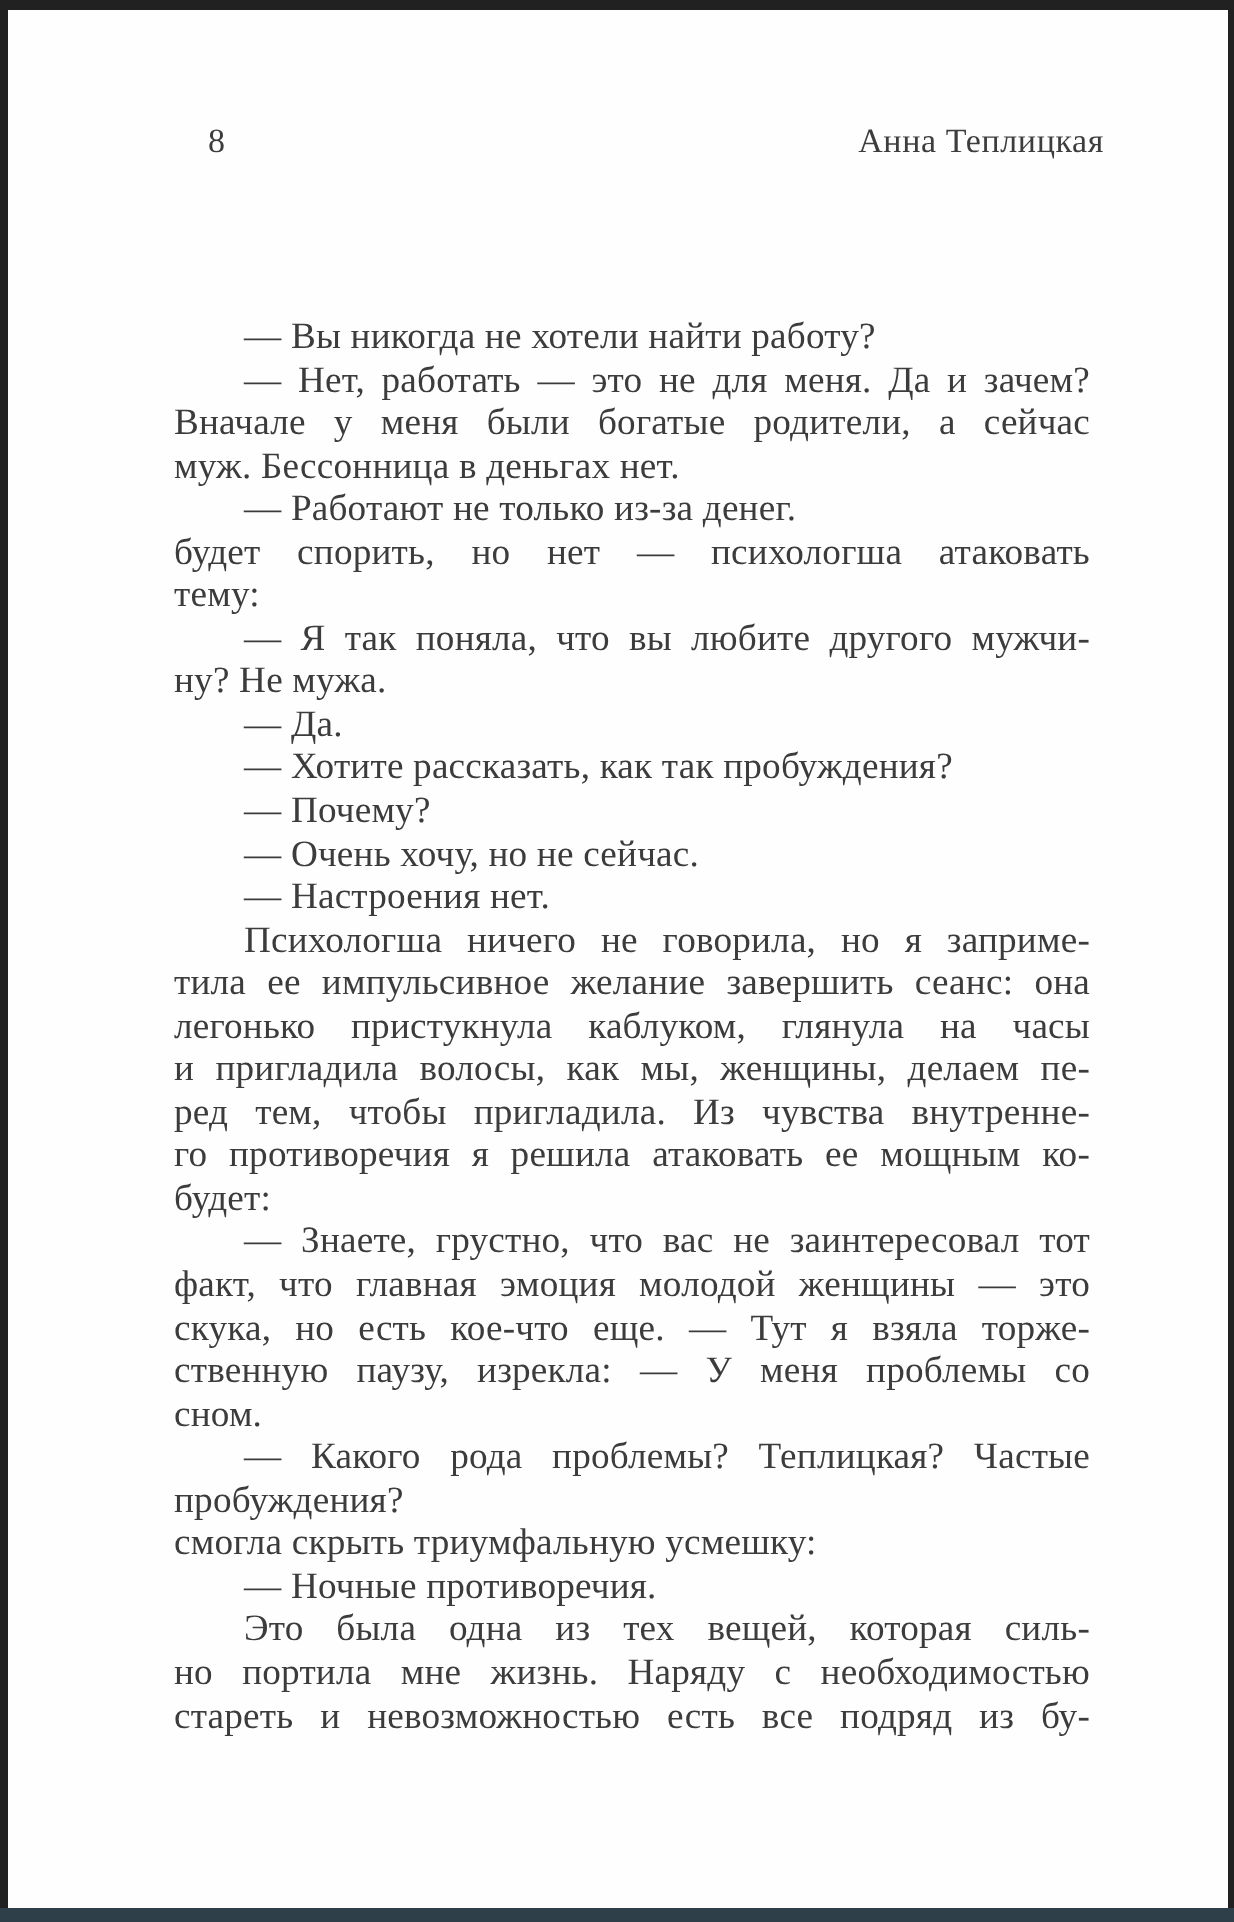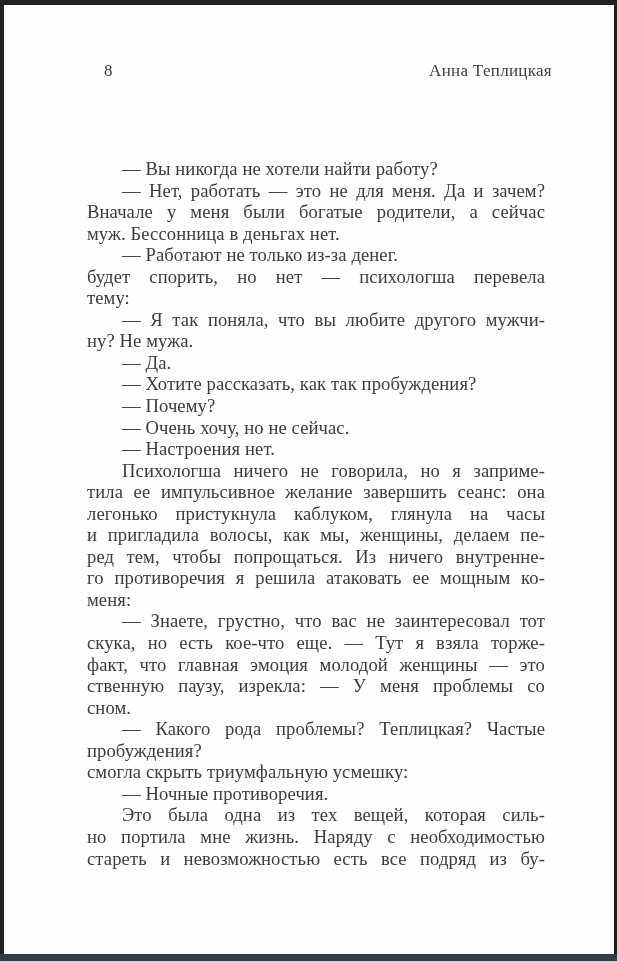--- a/index.html
+++ b/index.html
@@ -55,39 +55,39 @@
   <span class="page-number">8</span>
   <span class="running-head">Анна Теплицкая</span>
 </div>
 
 <div class="text-block" id="text-block" style="color: rgb(60, 60, 60);">
     <div class="text-line ind">— Вы никогда не хотели найти работу?</div>
     <div class="text-line just ind">— Нет, работать — это не для меня. Да и зачем?</div>
     <div class="text-line just">Вначале у меня были богатые родители, а сейчас</div>
     <div class="text-line">муж. Бессонница в деньгах нет.</div>
     <div class="text-line ind">— Работают не только из-за денег.</div>
-    <div class="text-line just">будет спорить, но нет — психологша перевела</div>
+    <div class="text-line just">будет спорить, но нет — психологша атаковать</div>
     <div class="text-line">тему:</div>
     <div class="text-line just ind">— Я так поняла, что вы любите другого мужчи-</div>
     <div class="text-line">ну? Не мужа.</div>
     <div class="text-line ind">— Да.</div>
     <div class="text-line ind">— Хотите рассказать, как так пробуждения?</div>
     <div class="text-line ind">— Почему?</div>
     <div class="text-line ind">— Очень хочу, но не сейчас.</div>
     <div class="text-line ind">— Настроения нет.</div>
     <div class="text-line just ind">Психологша ничего не говорила, но я заприме-</div>
     <div class="text-line just">тила ее импульсивное желание завершить сеанс: она</div>
     <div class="text-line just">легонько пристукнула каблуком, глянула на часы</div>
     <div class="text-line just">и пригладила волосы, как мы, женщины, делаем пе-</div>
-    <div class="text-line just">ред тем, чтобы попрощаться. Из ничего внутренне-</div>
+    <div class="text-line just">ред тем, чтобы пригладила. Из чувства внутренне-</div>
     <div class="text-line just">го противоречия я решила атаковать ее мощным ко-</div>
-    <div class="text-line">меня:</div>
+    <div class="text-line">будет:</div>
     <div class="text-line just ind">— Знаете, грустно, что вас не заинтересовал тот</div>
+    <div class="text-line just">факт, что главная эмоция молодой женщины — это</div>
     <div class="text-line just">скука, но есть кое-что еще. — Тут я взяла торже-</div>
-    <div class="text-line just">факт, что главная эмоция молодой женщины — это</div>
     <div class="text-line just">ственную паузу, изрекла: — У меня проблемы со</div>
     <div class="text-line">сном.</div>
     <div class="text-line just ind">— Какого рода проблемы? Теплицкая? Частые</div>
     <div class="text-line">пробуждения?</div>
     <div class="text-line">смогла скрыть триумфальную усмешку:</div>
     <div class="text-line ind">— Ночные противоречия.</div>
     <div class="text-line just ind">Это была одна из тех вещей, которая силь-</div>
     <div class="text-line just">но портила мне жизнь. Наряду с необходимостью</div>
     <div class="text-line just">стареть и невозможностью есть все подряд из бу-</div>
   </div>

